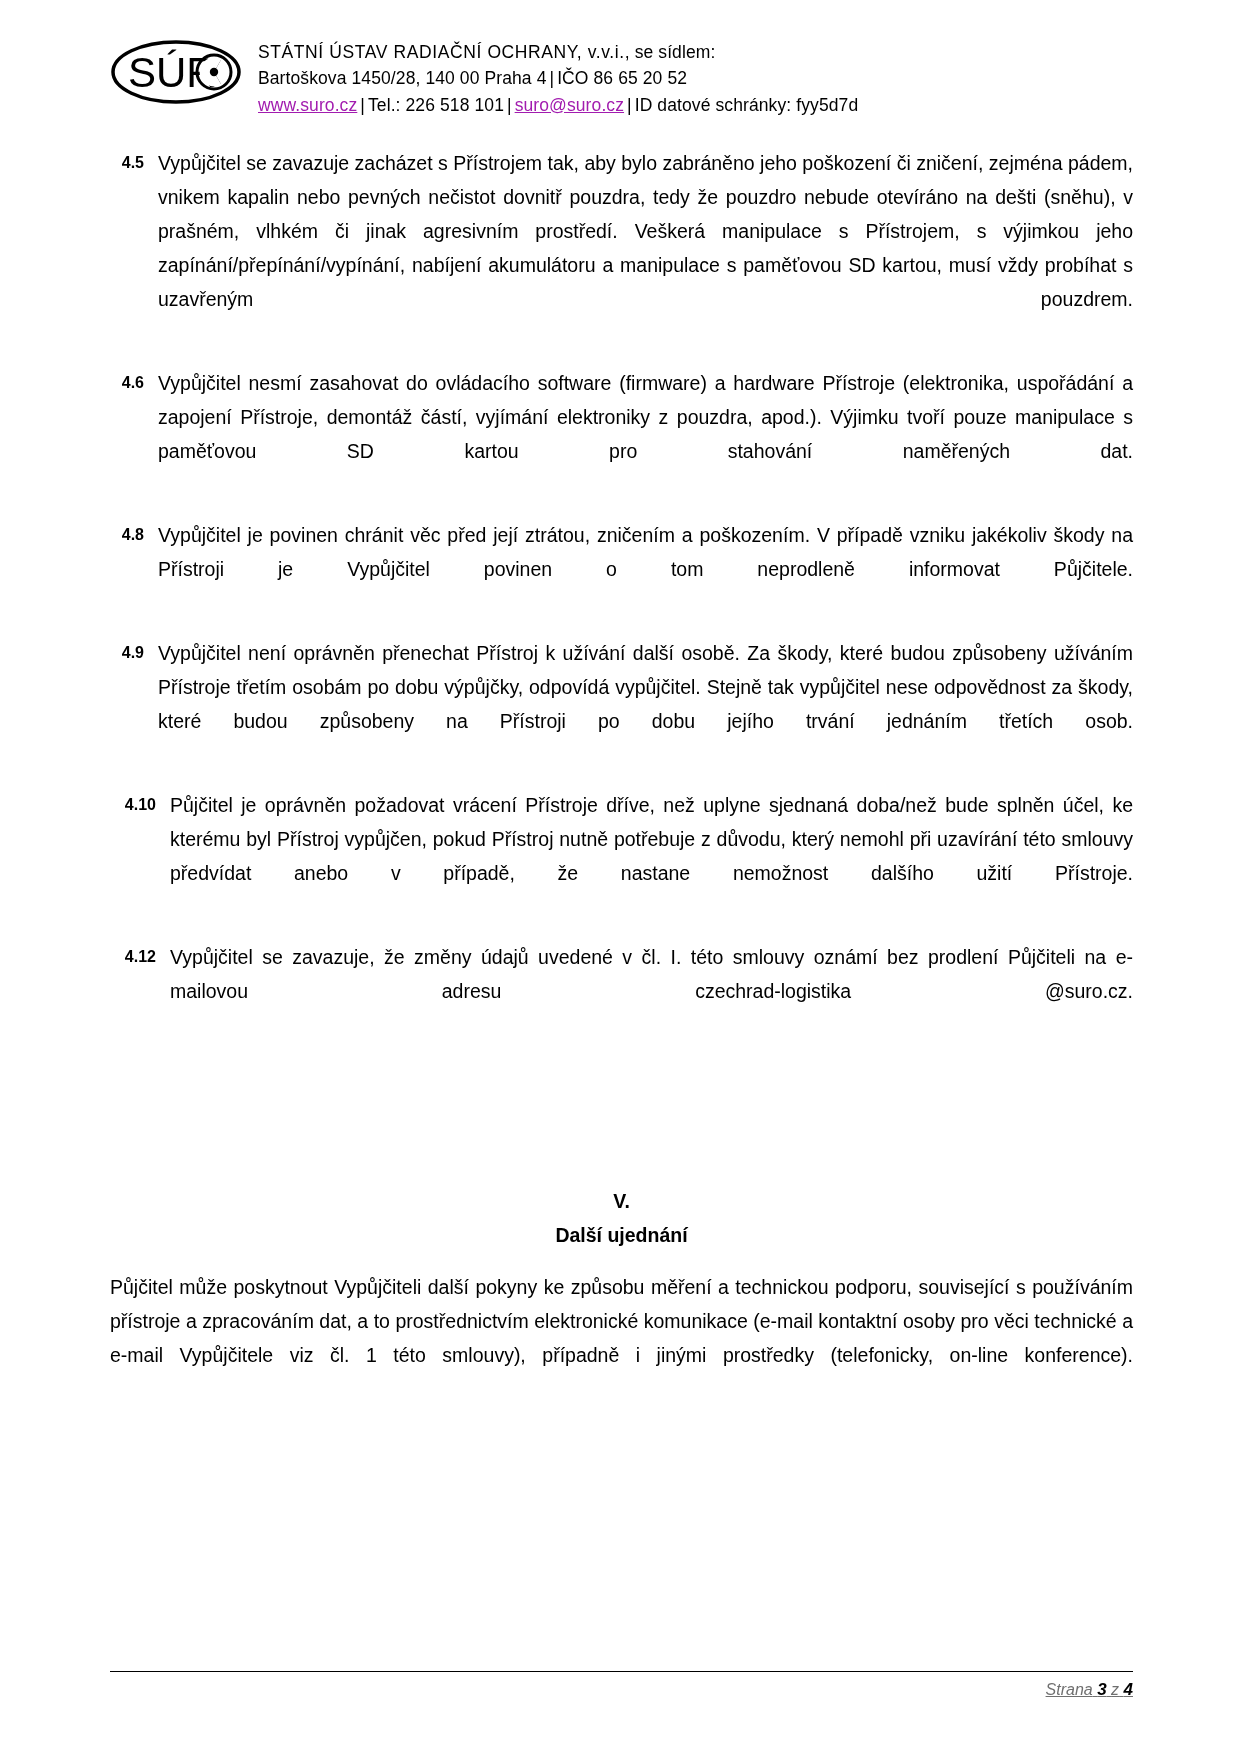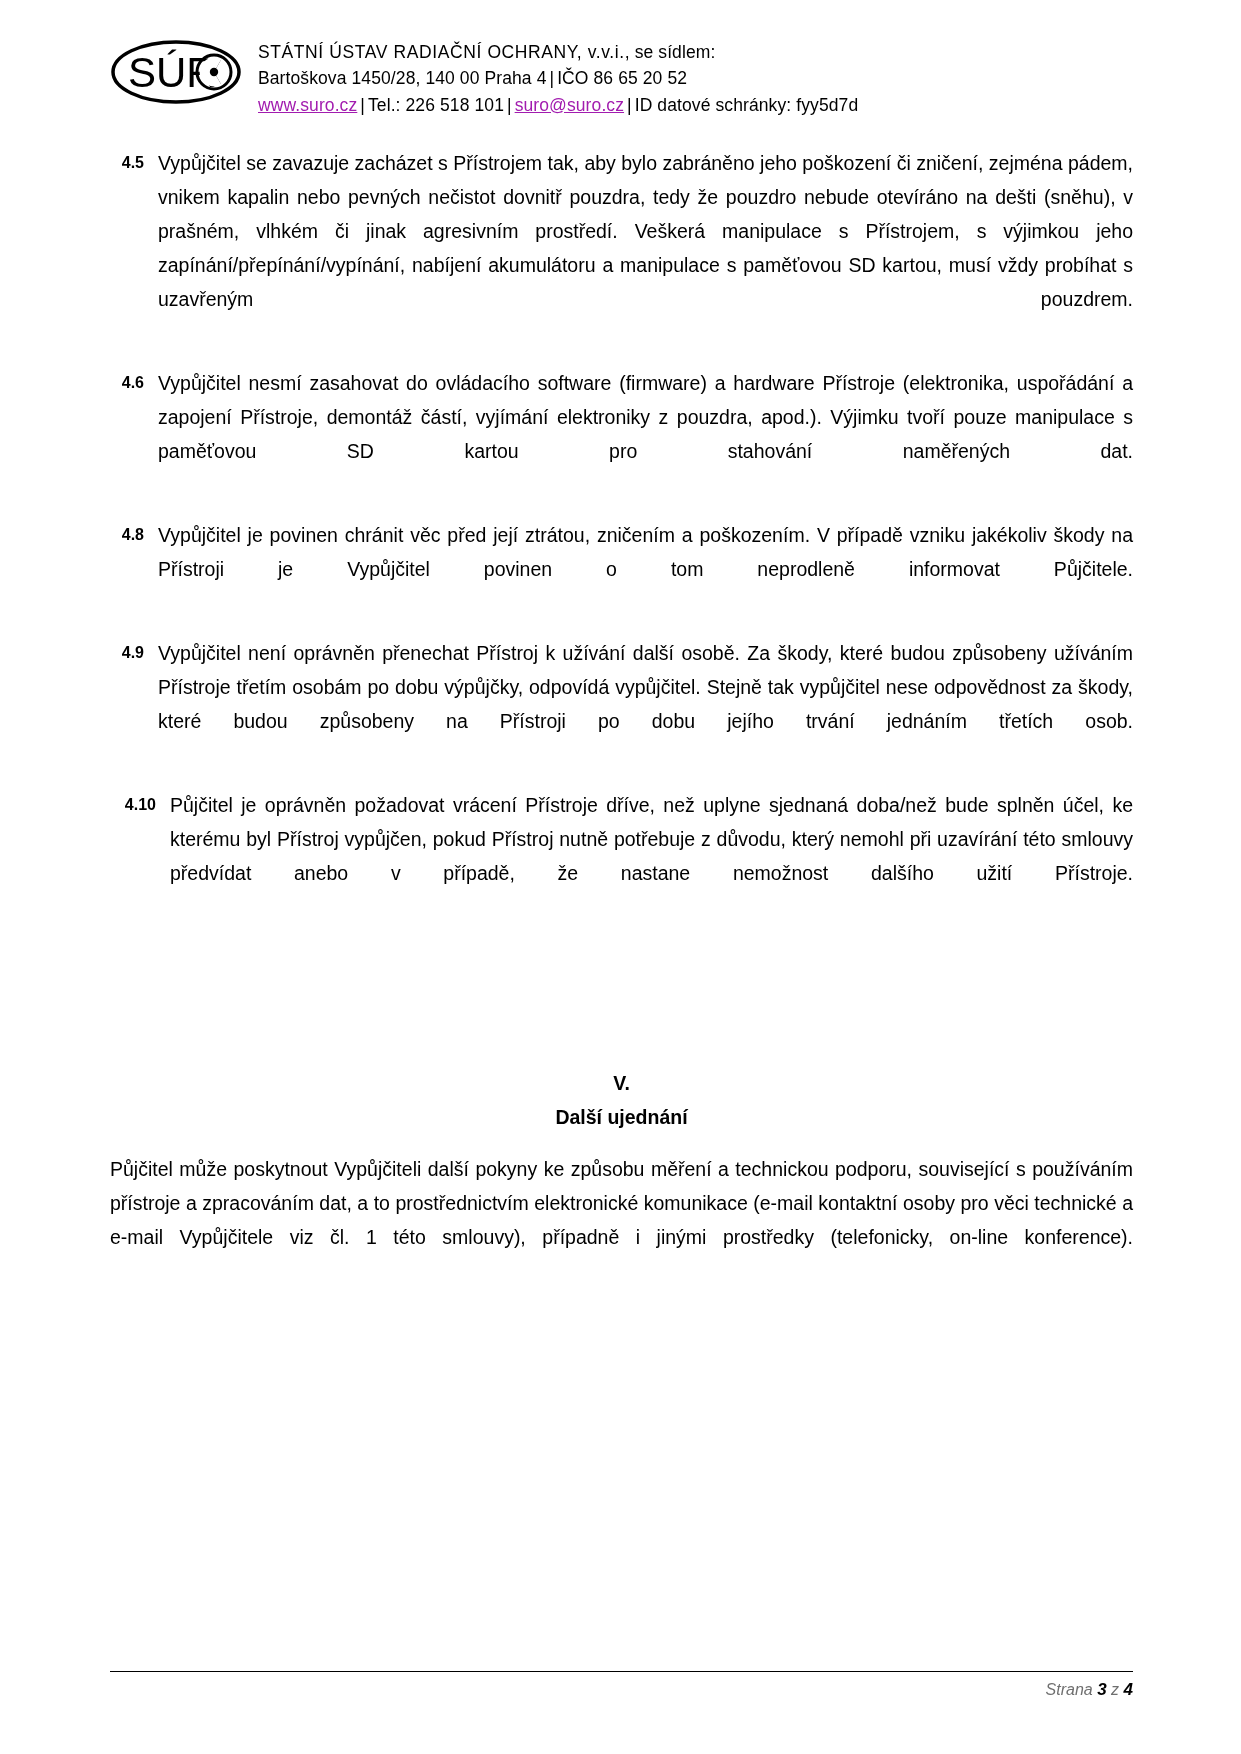--- a/index.html
+++ b/index.html
@@ -130,20 +130,21 @@
     border: none;
     border-top: 1px solid #000000;
     margin: 0 0 8px 0;
     height: 0;
   }
   .footer-text {
     text-align: right;
     font-size: 16px;
     font-style: italic;
     color: #6f6f6f;
+    text-decoration: underline;
   }
   .footer-text b {
     color: #000000;
     font-style: italic;
     font-weight: bold;
     font-size: 17px;
   }
   .nowrap { white-space: nowrap; }
 </style>
 </head>
@@ -200,20 +201,24 @@
       <div class="clause-num num-w-narrow">4.9</div>
       <div class="clause-body gap-narrow">Vypůjčitel není oprávněn přenechat Přístroj k užívání další osobě. Za škody, které budou způsobeny užíváním Přístroje třetím osobám po dobu výpůjčky, odpovídá vypůjčitel. Stejně tak vypůjčitel nese odpovědnost za škody, které budou způsobeny na Přístroji po dobu jejího trvání jednáním třetích osob.</div>
     </div>
 
     <div class="clause">
       <div class="clause-num num-w-wide">4.10</div>
       <div class="clause-body gap-narrow">Půjčitel je oprávněn požadovat vrácení Přístroje dříve, než uplyne sjednaná doba/než bude splněn účel, ke kterému byl Přístroj vypůjčen, pokud Přístroj nutně potřebuje z důvodu, který nemohl při uzavírání této smlouvy předvídat anebo v případě, že nastane nemožnost dalšího užití Přístroje.</div>
     </div>
 
 
+    <div class="clause">
+      <div class="clause-num num-w-wide">4.12</div>
+      <div class="clause-body gap-narrow">Vypůjčitel se zavazuje, že změny údajů uvedené v čl. I. této smlouvy oznámí bez prodlení Půjčiteli na e-mailovou adresu czechrad-logistika @suro.cz.</div>
+    </div>
 
     <div class="spacer-lg"></div>
     <div class="section-head section-roman">V.</div>
     <div class="section-head section-title">Další ujednání</div>
     <p class="para">Půjčitel může poskytnout Vypůjčiteli další pokyny ke způsobu měření a technickou podporu, související s používáním přístroje a zpracováním dat, a to prostřednictvím elektronické komunikace (e-mail kontaktní osoby pro věci technické a e-mail Vypůjčitele viz  čl. 1 této smlouvy), případně i jinými prostředky (telefonicky, on-line konference).</p>
 
     <div class="spacer-lg"></div>
 
   </div>
 

